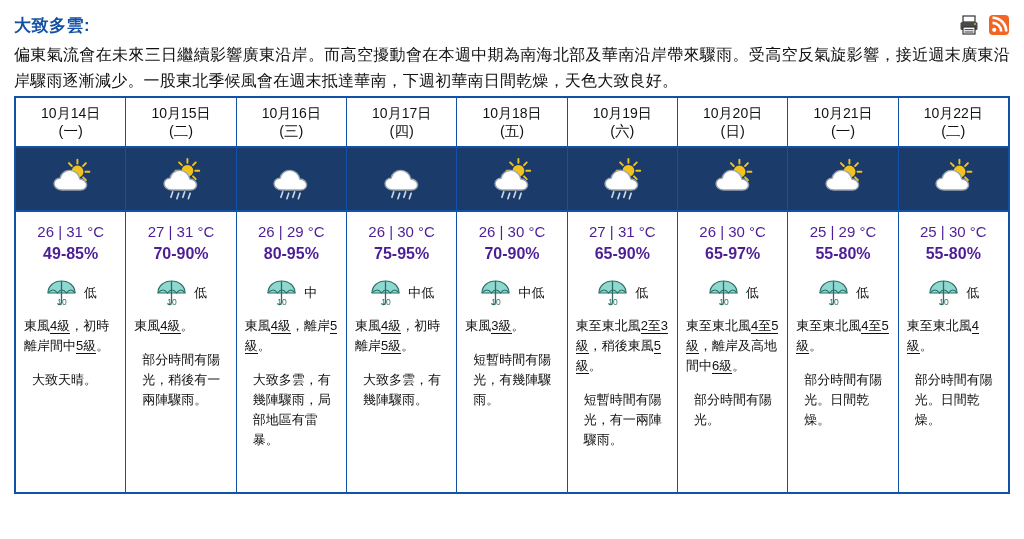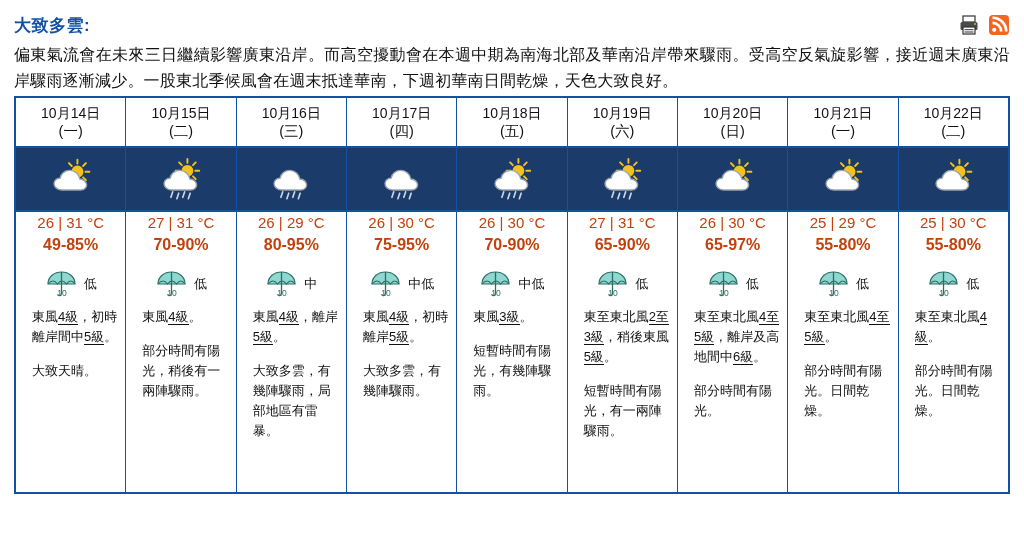--- a/index.html
+++ b/index.html
@@ -60,38 +60,39 @@
   .date .d2{font-size:14.5px;}
 
   .iconrow{
     height:62px;background:#1b3b6b;
     display:flex;align-items:center;justify-content:center;
     border-bottom:2px solid #1351a6;
   }
   .wicon{width:54px;height:44px;display:block;}
 
   .temps{
+    padding-top:9px;
     text-align:center;
-    font-size:15px;line-height:22px;color:#c2410c;
+    font-size:15px;line-height:22px;color:#4c1d95;
   }
   .rh{font-size:16px;font-weight:bold;}
 
   .psr{
     margin-top:11px;
     display:flex;align-items:center;justify-content:center;gap:5px;
     height:34px;
   }
   .umb{width:34px;height:30px;display:block;}
   .psrlabel{font-size:13px;color:#111;}
 
   .texts{
     padding:6px 7px 4px 8px;
     font-size:13px;line-height:20px;color:#111;
   }
-  .texts .wind{margin:0 0 14px 8px;}
+  .texts .wind{margin:0 0 14px 0;}
   .texts .cond{margin:8px;}
   .u{border-bottom:1px solid #111;}
 
   
 </style>
 </head>
 <body>
 
 <div class="page">
 

